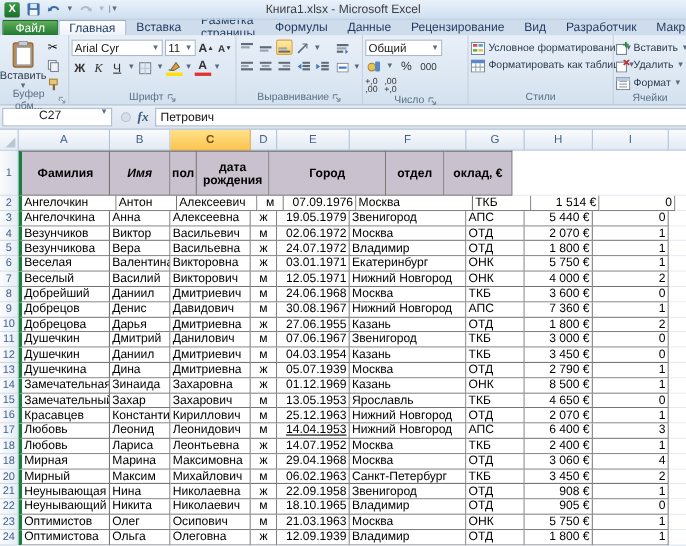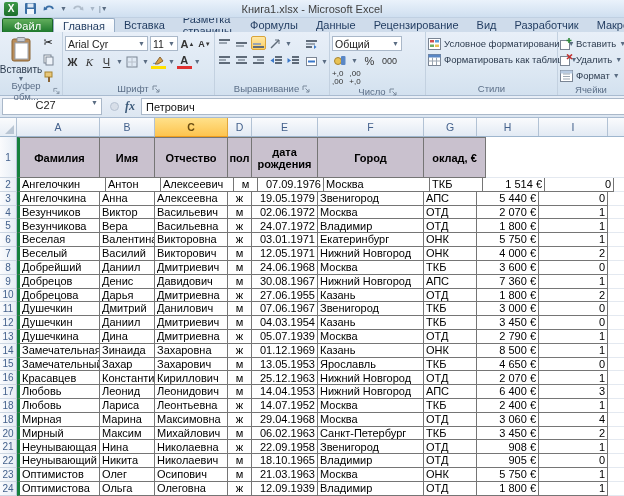--- a/index.html
+++ b/index.html
@@ -453,25 +453,25 @@
         <div class="colhdr" style="width: 106px;">F</div>
         <div class="colhdr" style="width: 53px;">G</div>
         <div class="colhdr" style="width: 62px;">H</div>
         <div class="colhdr" style="width: 69px;">I</div>
         <div class="hdr-fill"></div>
       </div>
     <div class="rows">
         <div class="trow r1">
           <div class="gut">1</div>
           <div class="cell ac first" style="width: 83px;">Фамилия</div>
-          <div class="cell ac" style="width: 55px;">Имя</div>
-          <div class="cell ac" style="width: 73px;">Отчество</div>
+          <div class="cell ac" style="width: 55px; font-style: italic;">Имя</div>
           <div class="cell ac" style="width: 24px;">пол</div>
           <div class="cell ac" style="width: 66px;">дата рождения</div>
           <div class="cell ac" style="width: 106px;">Город</div>
+          <div class="cell ac" style="width: 53px;">отдел</div>
           <div class="cell ac" style="width: 62px;">оклад, €</div>
           <div class="rfill"></div>
         </div>
         <div class="trow">
           <div class="gut">2</div>
           <div class="cell al first" style="width: 89px;">Ангелочкин</div>
           <div class="cell al" style="width: 55px;">Антон</div>
           <div class="cell al" style="width: 73px;">Алексеевич</div>
           <div class="cell ac" style="width: 24px;">м</div>
           <div class="cell ar" style="width: 66px;">07.09.1976</div>
@@ -662,21 +662,21 @@
           <div class="cell ar" style="width: 62px;">2 070 €</div>
           <div class="cell ar" style="width: 69px;">1</div>
           <div class="rfill"></div>
         </div>
         <div class="trow">
           <div class="gut">17</div>
           <div class="cell al first" style="width: 83px;">Любовь</div>
           <div class="cell al" style="width: 55px;">Леонид</div>
           <div class="cell al" style="width: 73px;">Леонидович</div>
           <div class="cell ac" style="width: 24px;">м</div>
-          <div class="cell ar" style="width: 66px;">14.04.1953</div>
+          <div class="cell ar" style="width: 66px; text-decoration: underline;">14.04.1953</div>
           <div class="cell al" style="width: 106px;">Нижний Новгород</div>
           <div class="cell al" style="width: 53px;">АПС</div>
           <div class="cell ar" style="width: 62px;">6 400 €</div>
           <div class="cell ar" style="width: 69px;">3</div>
           <div class="rfill"></div>
         </div>
         <div class="trow">
           <div class="gut">18</div>
           <div class="cell al first" style="width: 83px;">Любовь</div>
           <div class="cell al" style="width: 55px;">Лариса</div>

